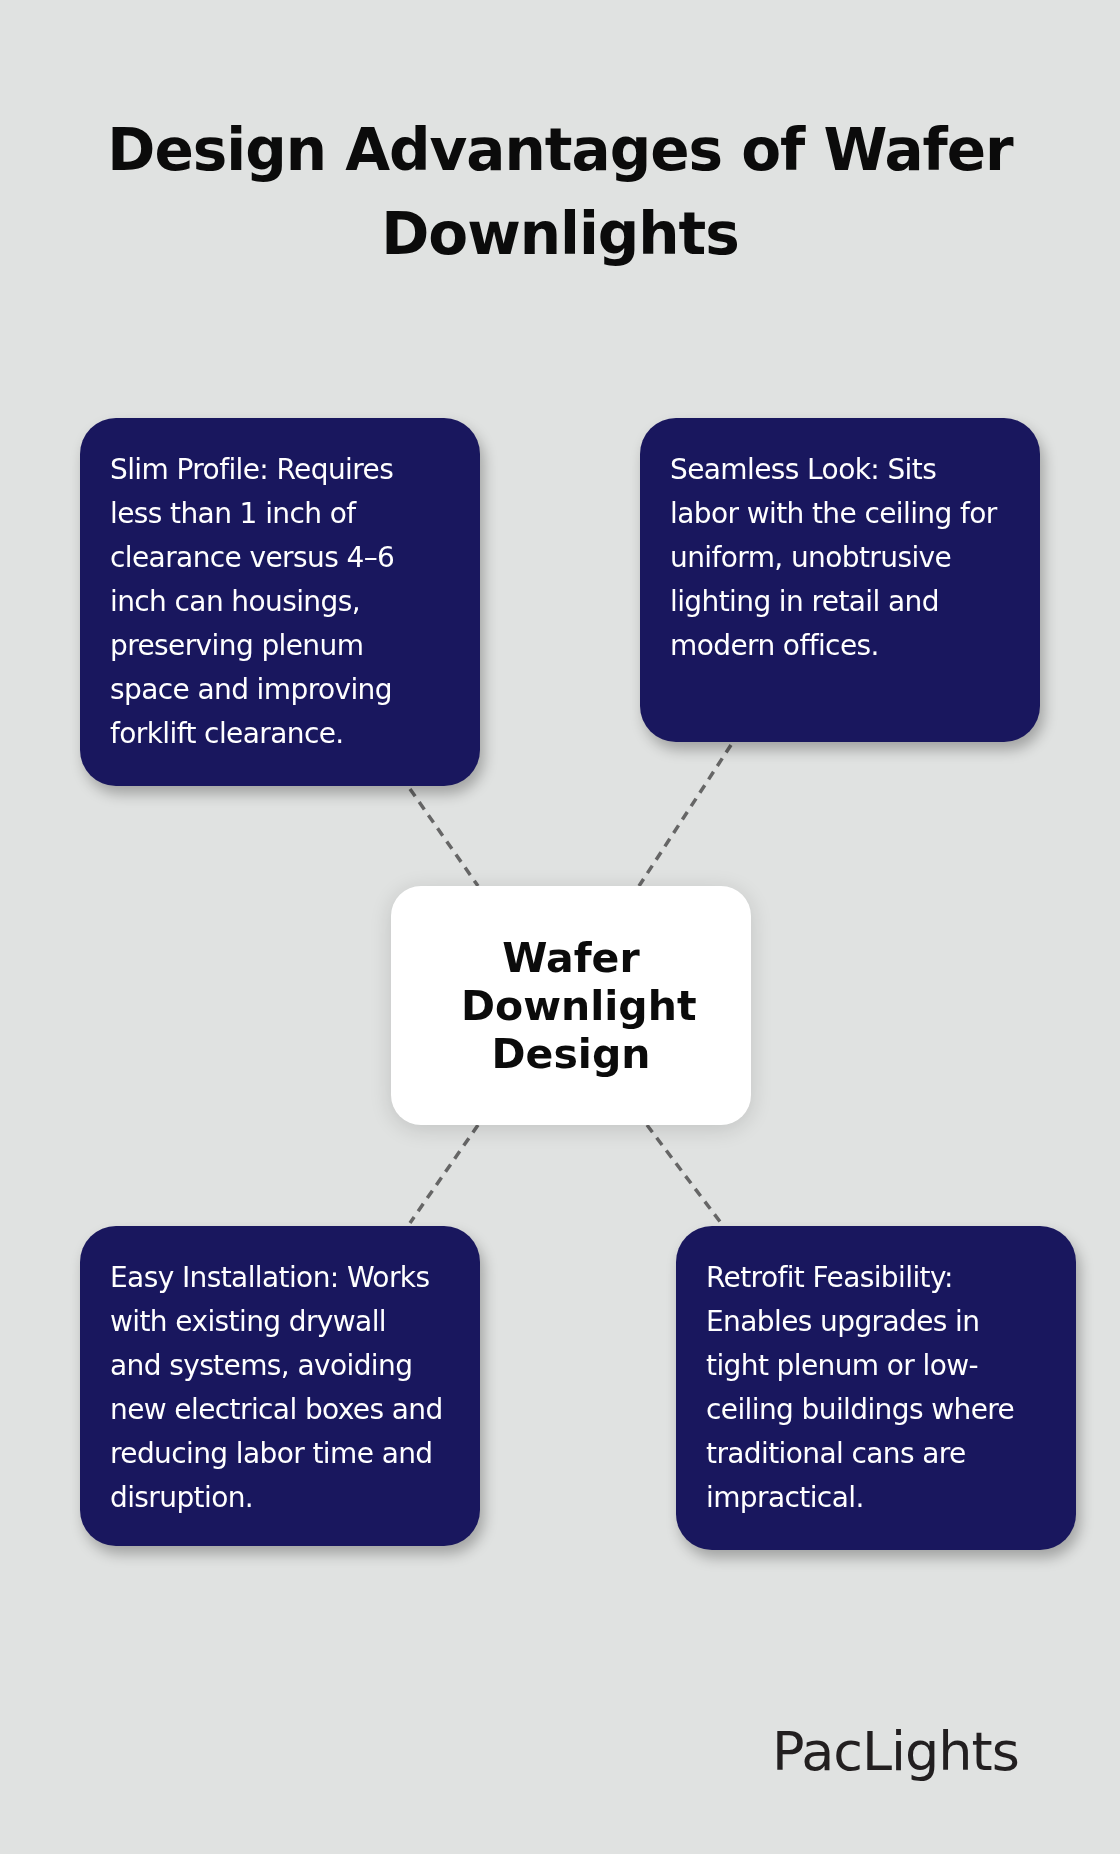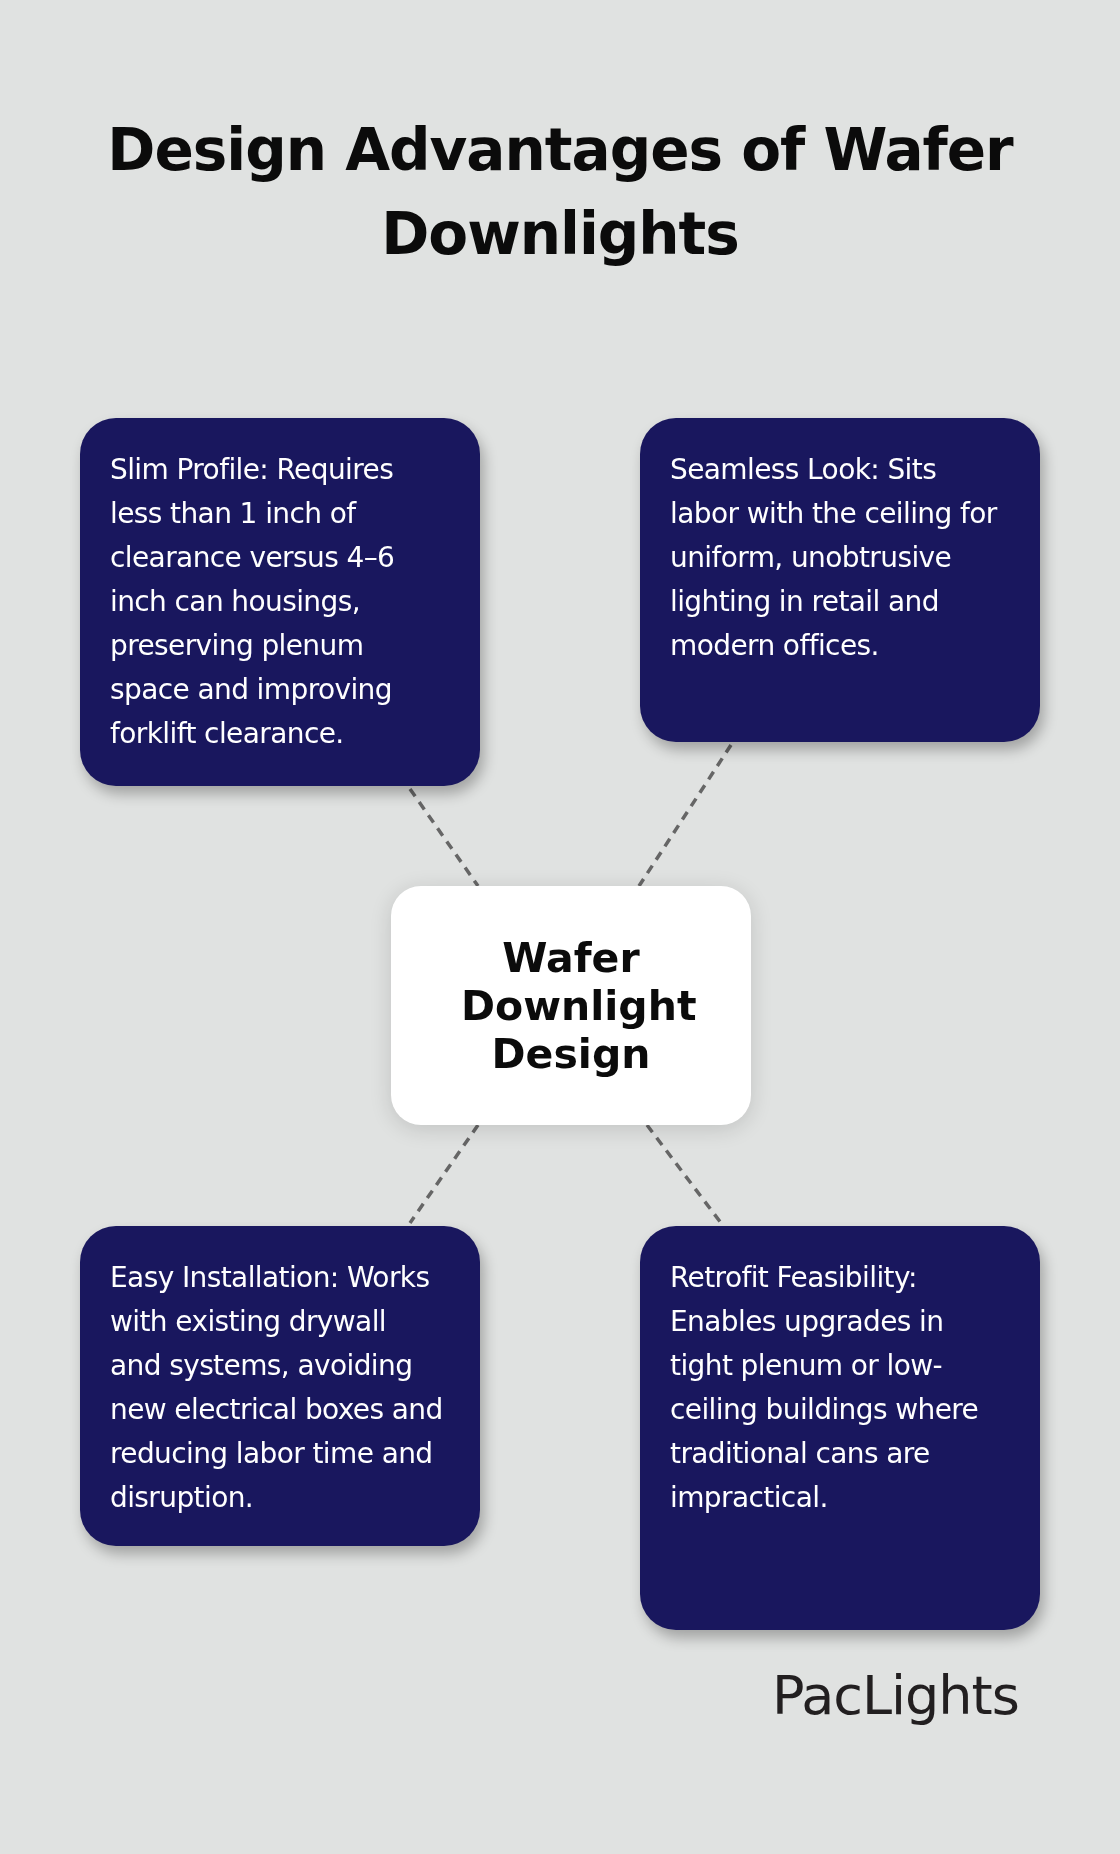--- a/index.html
+++ b/index.html
@@ -38,21 +38,21 @@
       padding: 30px 36px 28px 30px;
       color: #ffffff;
       font-family: "DejaVu Sans", sans-serif;
       font-size: 28px;
       line-height: 44px;
       letter-spacing: -0.6px;
     }
     .card.tl { left: 80px; top: 418px; width: 400px; height: 368px; }
     .card.tr { left: 640px; top: 418px; width: 400px; height: 324px; }
     .card.bl { left: 80px; top: 1226px; width: 400px; height: 320px; }
-    .card.br { left: 640px; top: 1226px; width: 400px; height: 404px; }
+    .card.br { left: 676px; top: 1226px; width: 400px; height: 324px; }
     .center {
       position: absolute;
       left: 380px; top: 886px;
       width: 360px; height: 239px;
       background: #ffffff;
       border-radius: 30px;
       box-shadow: 0 4px 22px rgba(0,0,0,0.14);
       display: flex;
       align-items: center;
       justify-content: center;
@@ -61,21 +61,21 @@
       font-weight: bold;
       font-size: 41px;
       line-height: 48px;
       color: #0b0b0b;
       margin-left: 11px;
     }
     .center span { display: block; width: 220px; }
     .logo {
       position: absolute;
       left: 772px;
-      top: 1664px;
+      top: 1720px;
       font-family: "DejaVu Sans", sans-serif;
       font-size: 54px;
       color: #221f20;
       letter-spacing: -1px;
       font-weight: normal;
     }
   </style>
 </head>
 <body>
 

